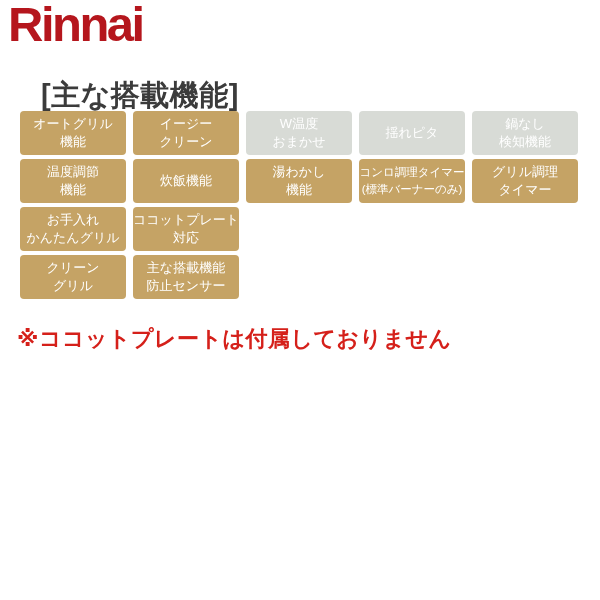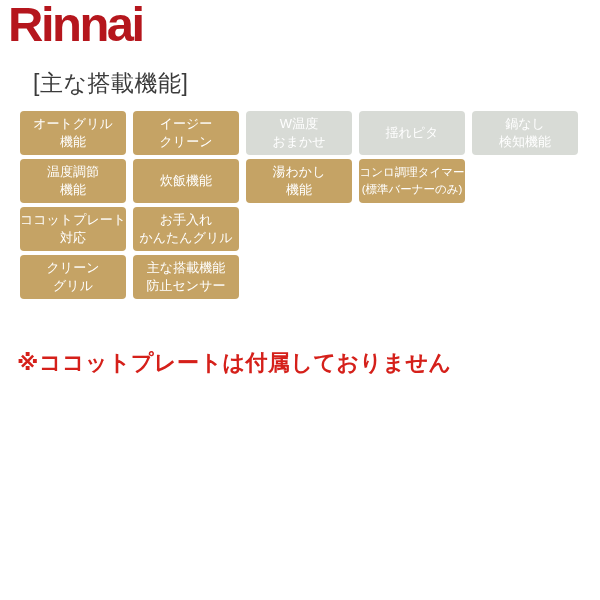--- a/index.html
+++ b/index.html
@@ -20,23 +20,23 @@
     top: -4px;
     font-size: 49px;
     font-weight: 800;
     letter-spacing: -2.5px;
     color: var(--logo-red, #b5161d);
   }
   .heading {
     position: absolute;
     left: 29px;
     top: 64px;
-    margin: 4px;
-    font-size: 23px;
-    font-weight: 400;
+    margin: 12px;
+    font-size: 29px;
+    font-weight: 700;
     color: var(--heading-color, #3b3b3b);
     letter-spacing: 0.5px;
   }
   .grid {
     position: absolute;
     left: 20px;
     top: 111px;
     display: flex;
     flex-direction: column;
     gap: 4px;
@@ -64,21 +64,20 @@
   .badge.small { font-size: 11.5px; line-height: 1.5; text-align: center; }
   .badge-line { display: block; white-space: nowrap; }
   .note {
     position: absolute;
     left: 17px;
     top: 324px;
     font-size: 22px;
     font-weight: bold;
     color: var(--note-red, #d5201a);
     letter-spacing: 0.5px;
-    margin-top: 24px;
   }
 </style>
 </head>
 <body>
 
 <div class="page">
   <div class="logo">Rinnai</div>
   <h1 class="heading">[主な搭載機能]</h1>
   <div class="grid">
       <div class="badge-row">
@@ -119,30 +118,34 @@
   <div class="badge tan">
           <span class="badge-line">湯わかし</span>
           <span class="badge-line">機能</span>
         </div>
 
   <div class="badge tan small">
           <span class="badge-line">コンロ調理タイマー</span>
           <span class="badge-line">(標準バーナーのみ)</span>
         </div>
 
+  <div class="badge tan">
+          <span class="badge-line">グリル調理</span>
+          <span class="badge-line">タイマー</span>
+        </div>
 </div>
       <div class="badge-row">
   <div class="badge tan">
-          <span class="badge-line">ココットプレート</span>
-          <span class="badge-line">対応</span>
+          <span class="badge-line">お手入れ</span>
+          <span class="badge-line">かんたんグリル</span>
         </div>
 
   <div class="badge tan">
-          <span class="badge-line">お手入れ</span>
-          <span class="badge-line">かんたんグリル</span>
+          <span class="badge-line">ココットプレート</span>
+          <span class="badge-line">対応</span>
         </div>
 </div>
       <div class="badge-row">
   <div class="badge tan">
           <span class="badge-line">クリーン</span>
           <span class="badge-line">グリル</span>
         </div>
 
   <div class="badge tan">
           <span class="badge-line">主な搭載機能</span>

